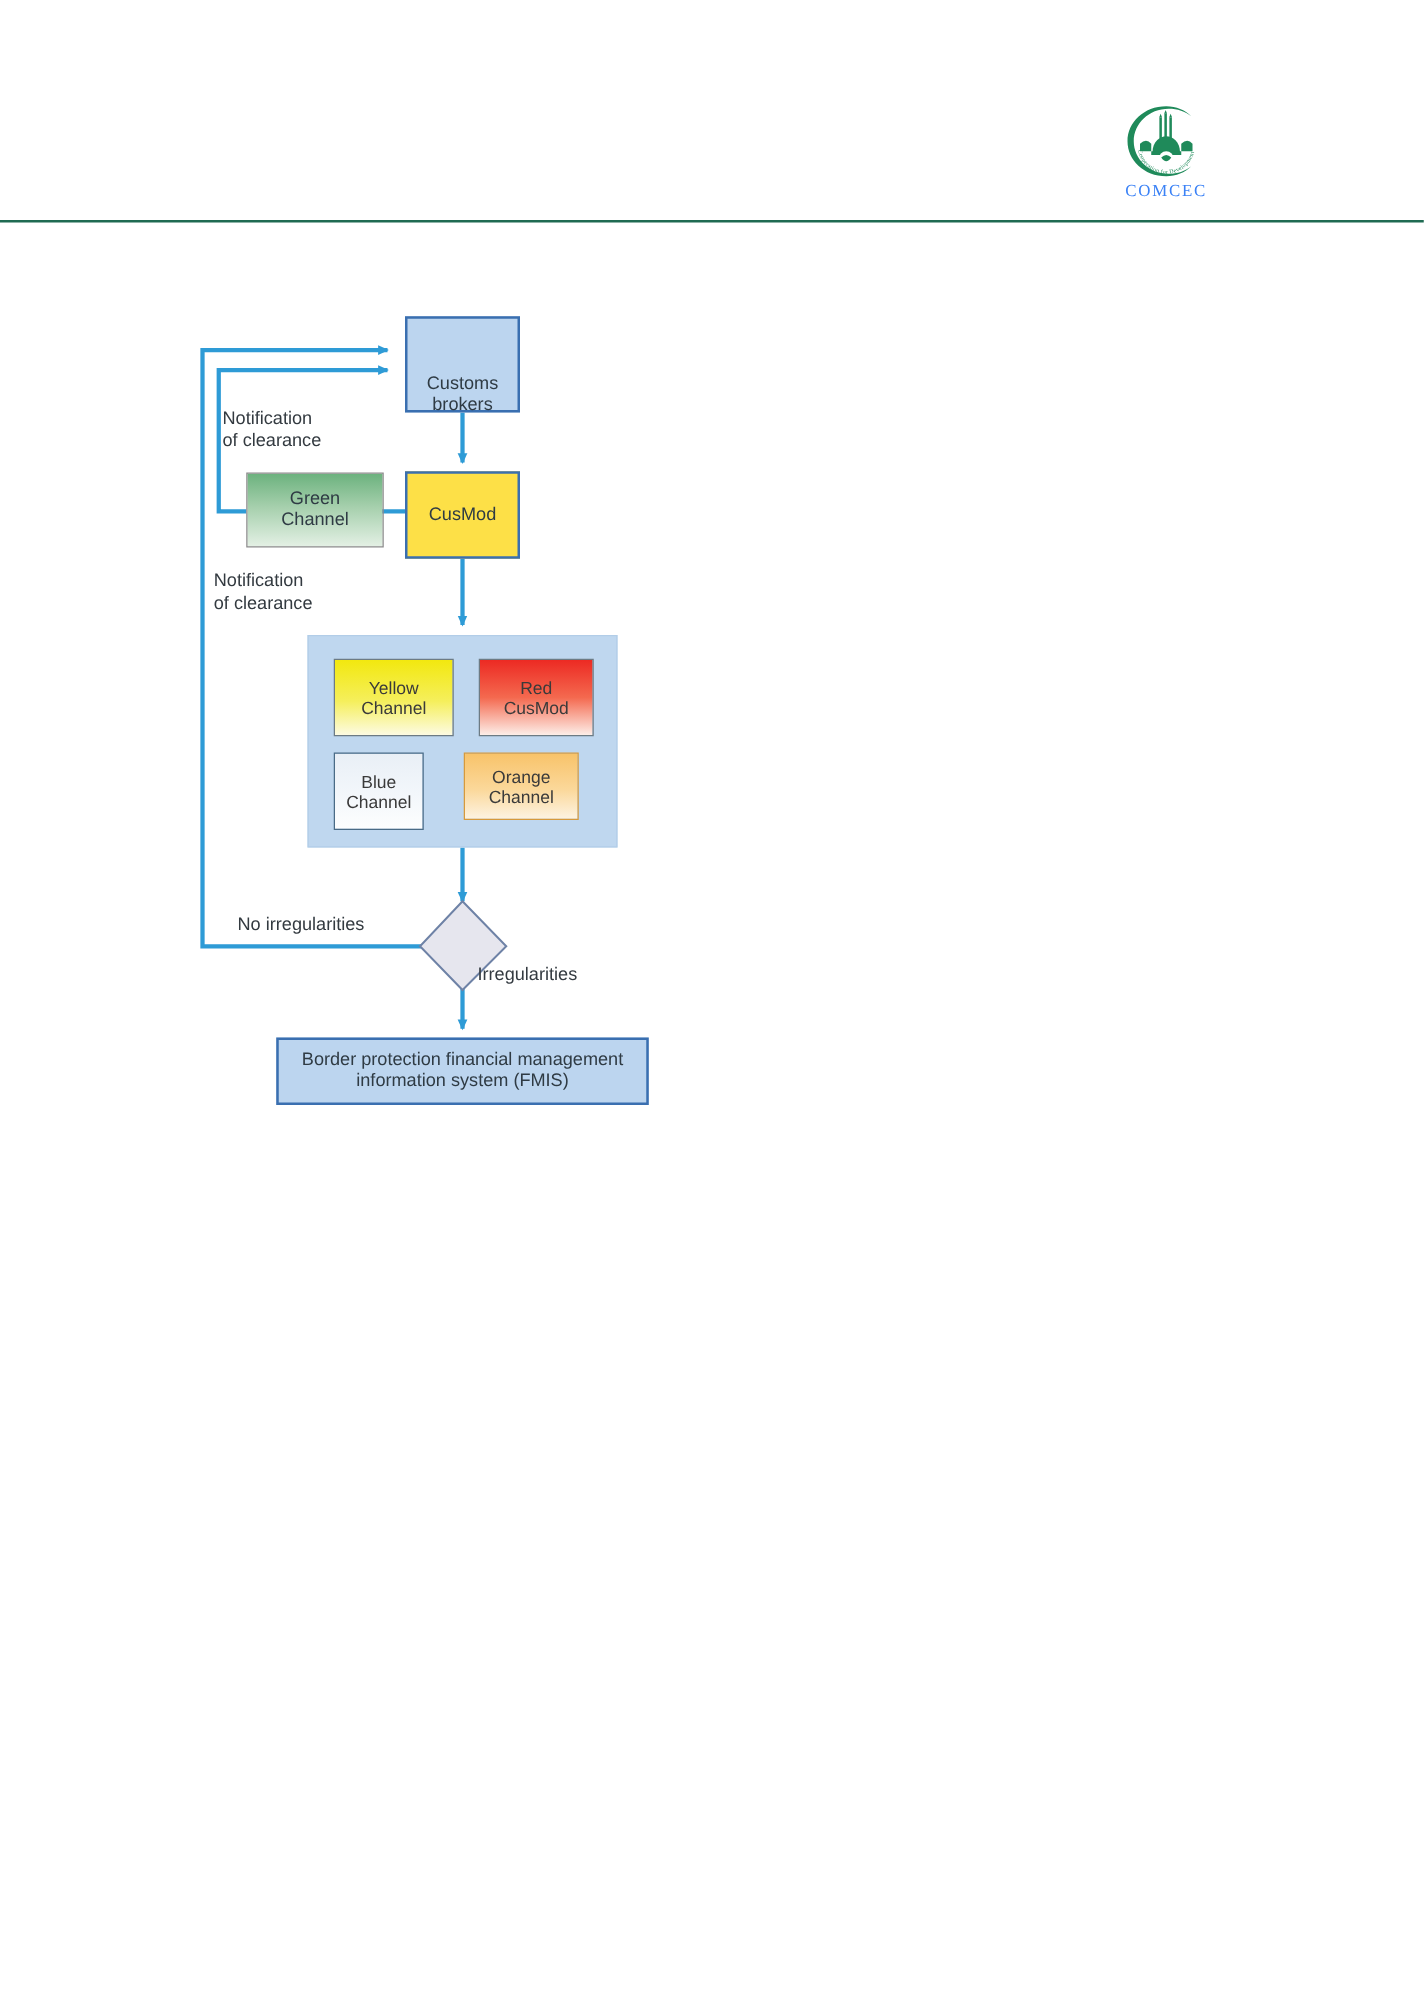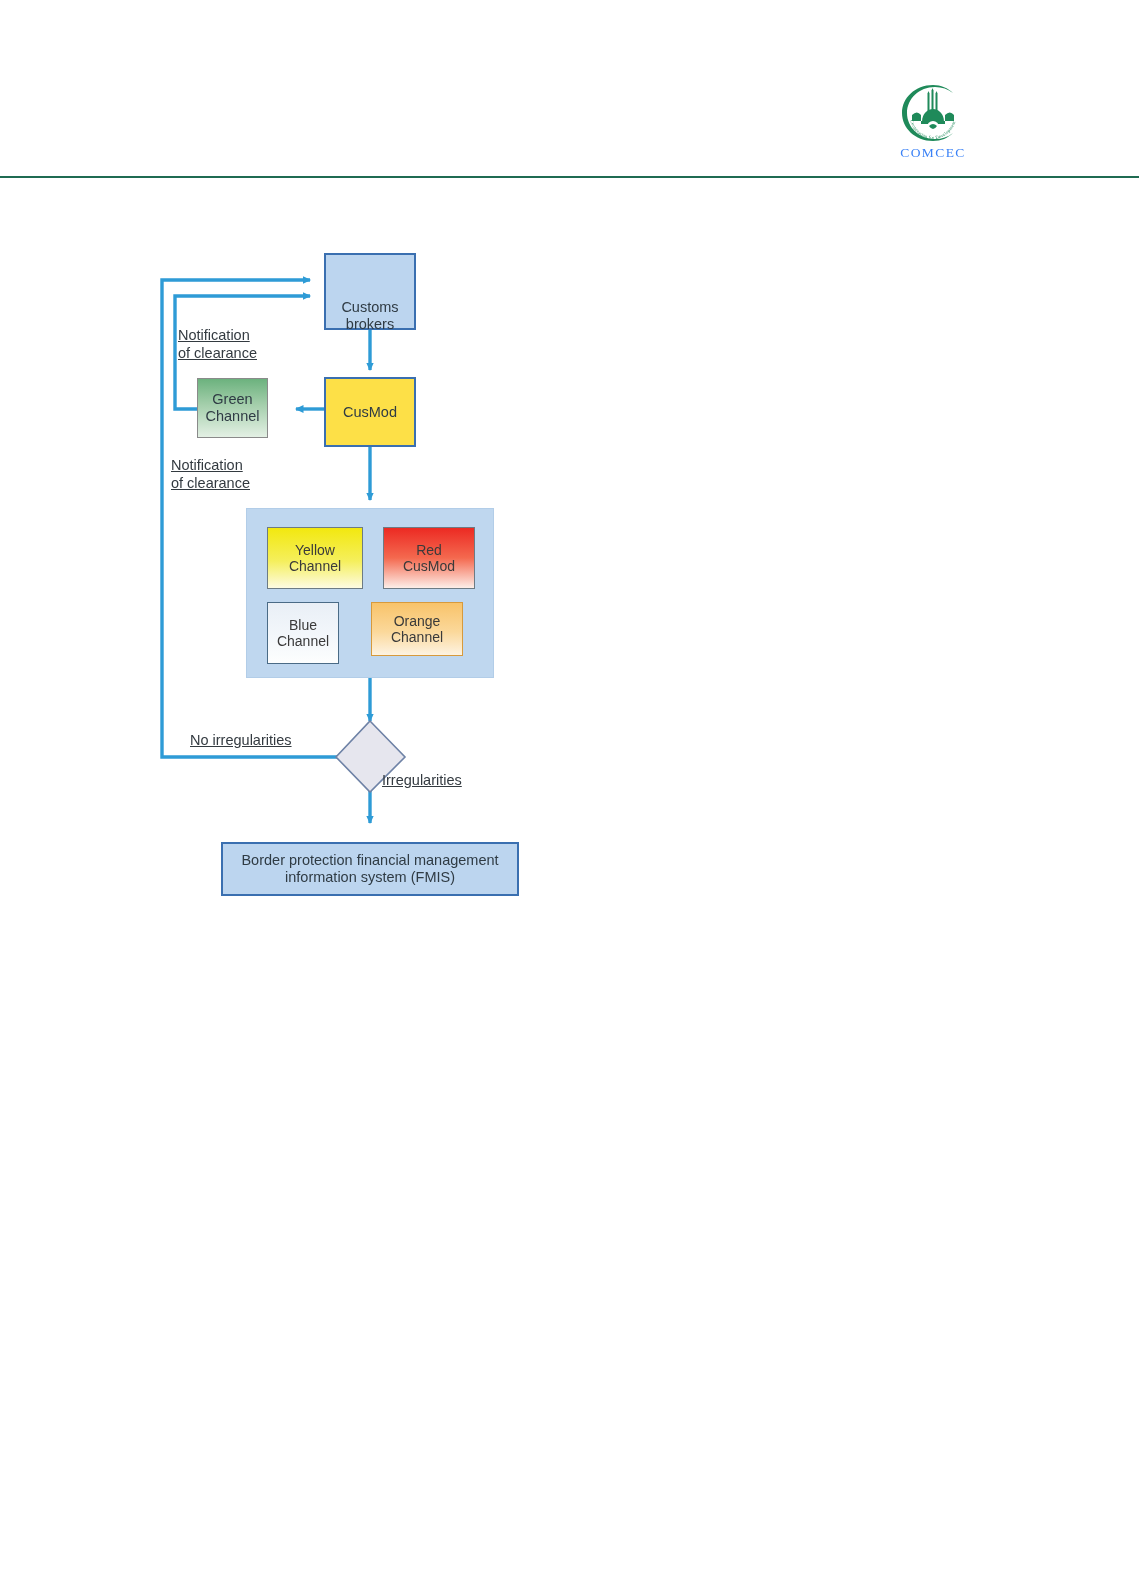--- a/index.html
+++ b/index.html
@@ -83,21 +83,21 @@
     border: 2px solid #3a6fb0;
     font-size: 14.5px;
   }
   .box-cusmod {
     left: 324px; top: 377px; width: 92px; height: 70px;
     background: #fde047;
     border: 2px solid #3a6fb0;
     font-size: 14.5px;
   }
   .box-green {
-    left: 197px; top: 378px; width: 71px; height: 60px;
+    left: 197px; top: 378px; width: 110px; height: 60px;
     background: linear-gradient(to bottom, #6cb27e 0%, #a5cfac 45%, #e3f0e4 100%);
     border: 1.5px solid #8a8a8a;
     font-size: 14.5px;
   }
 
   .channels-container {
     position: absolute;
     left: 246px; top: 508px; width: 248px; height: 170px;
     background: #bfd7ef;
     border: 1px solid #b2cde8;
@@ -134,30 +134,28 @@
     background: linear-gradient(to bottom, #f8c36a 0%, #fbd89a 55%, #fdf3e2 100%);
     border: 1.5px solid #d79a3c;
   }
 
   .box-fmis {
     left: 221px; top: 830px; width: 298px; height: 54px;
     background: #bcd5ef;
     border: 2px solid #3a6fb0;
     font-size: 14.5px;
     color: #2f3b44;
-    margin-top: 12px;
   }
 
   .edge-label {
     position: absolute;
     font-size: 14.5px;
     line-height: 1.22;
     color: #333a40;
     white-space: pre-line;
-    text-decoration: underline;
   }
   .lbl-notif1 { left: 178px; top: 327px; }
   .lbl-notif2 { left: 171px; top: 457px; }
   .lbl-noirr  { left: 190px; top: 732px; }
   .lbl-irr    { left: 382px; top: 772px; }
 </style>
 </head>
 <body>
 
 <div class="page-header">

